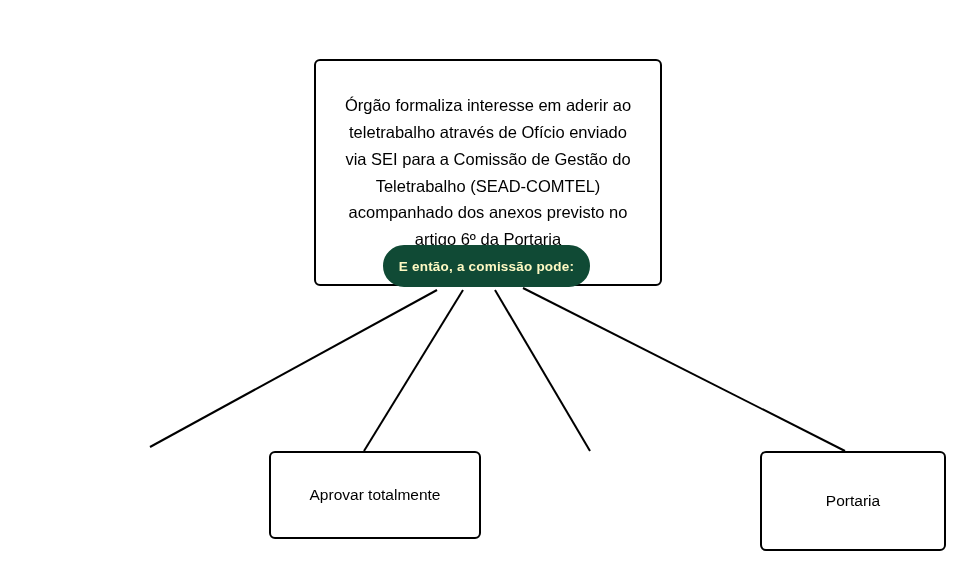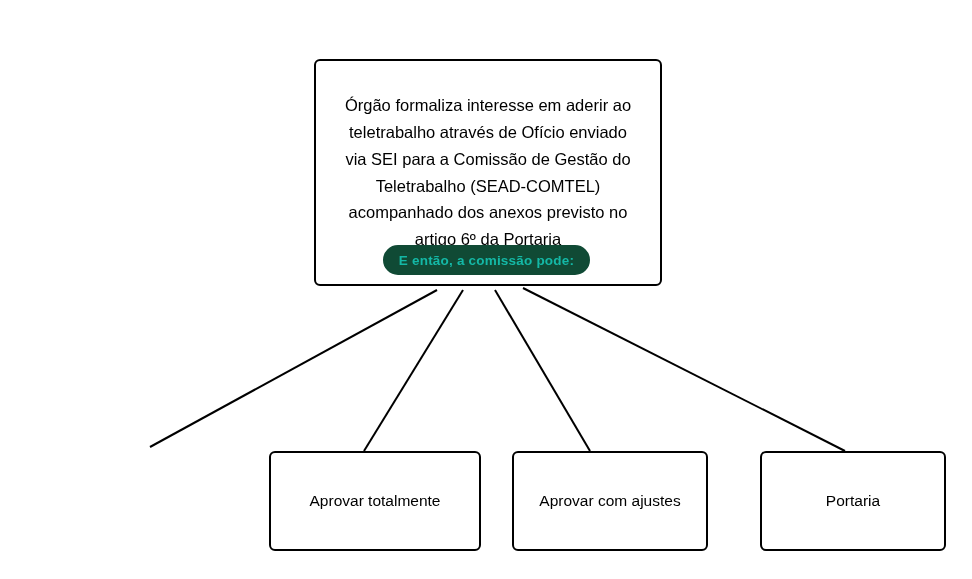--- a/index.html
+++ b/index.html
@@ -48,37 +48,37 @@
     margin-top: 28px;
   }
   #top-node .txt {
     display: block;
     white-space: pre-line;
   }
   #decision-node {
     left: 383px;
     top: 245px;
     width: 207px;
-    height: 30px;
+    height: 42px;
     background: #104A35;
     border: 2px solid #104A35;
     border-radius: 24px;
-    color: #14b8a6;
+    color: #fef9c3;
     font-size: 13.5px;
     font-weight: bold;
     letter-spacing: 0.2px;
     z-index: 5;
   }
   .leaf {
     font-size: 15.5px;
     line-height: 1.55;
     padding: 6px 8px;
   }
   #leaf-0 { left: 28px;  top: 447px; width: 190px; height: 104px; }
-  #leaf-1 { left: 269px; top: 451px; width: 212px; height: 100px; }
+  #leaf-1 { left: 269px; top: 451px; width: 212px; height: 88px; }
   #leaf-2 { left: 512px; top: 451px; width: 196px; height: 100px; }
   #leaf-3 { left: 760px; top: 451px; width: 186px; height: 100px; }
   .leaf .txt { display: block; white-space: pre-line; }
 </style>
 </head>
 <body>
 
 <div id="canvas">
 
   <svg class="connectors" viewBox="0 0 972 579">
@@ -99,21 +99,18 @@
 
   <div class="node" id="decision-node">
     <span class="txt">E então, a comissão pode:</span>
   </div>
 
 
   <div class="node leaf" id="leaf-1">
     <span class="txt">Aprovar totalmente</span>
   </div>
 
-  <div class="node leaf" id="leaf-2">
-    <span class="txt">Aprovar com ajustes</span>
-  </div>
 
   <div class="node leaf" id="leaf-3">
     <span class="txt">Portaria</span>
   </div>
 
 </div>
 
 </body></html>

